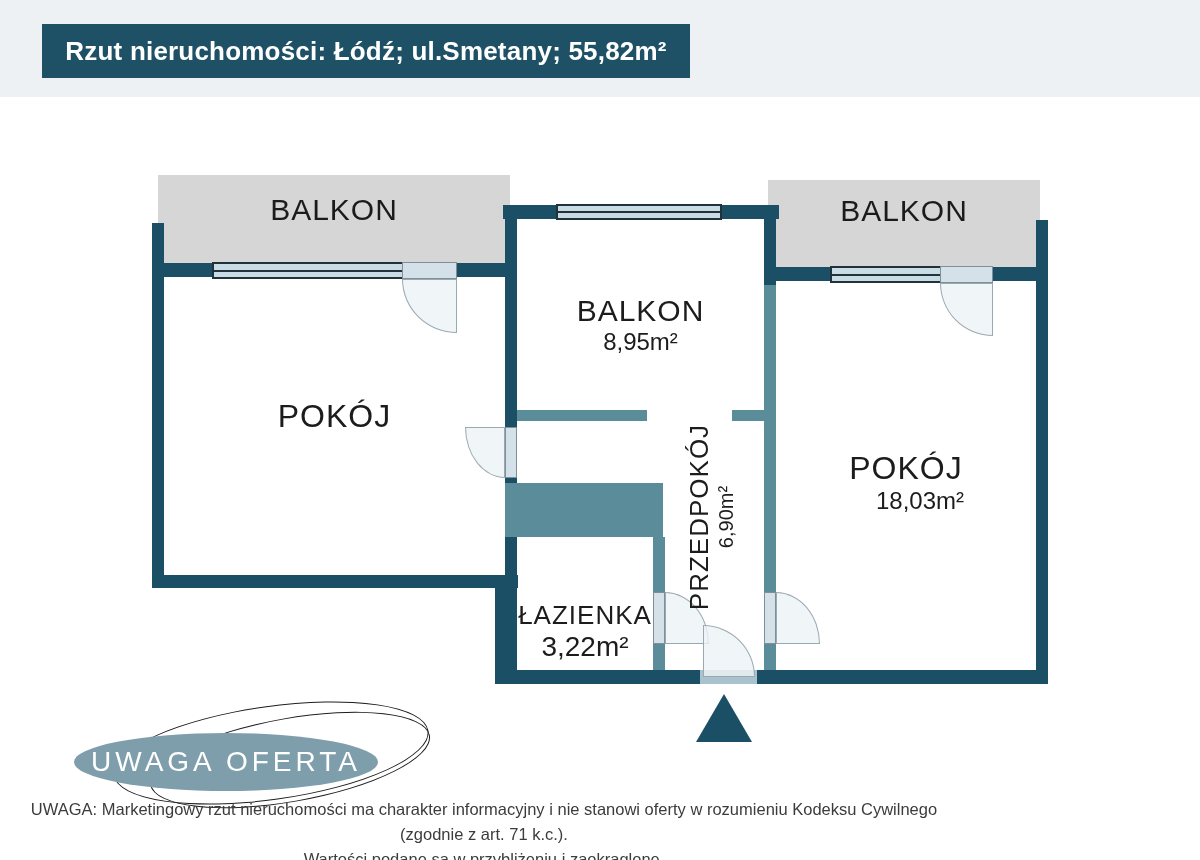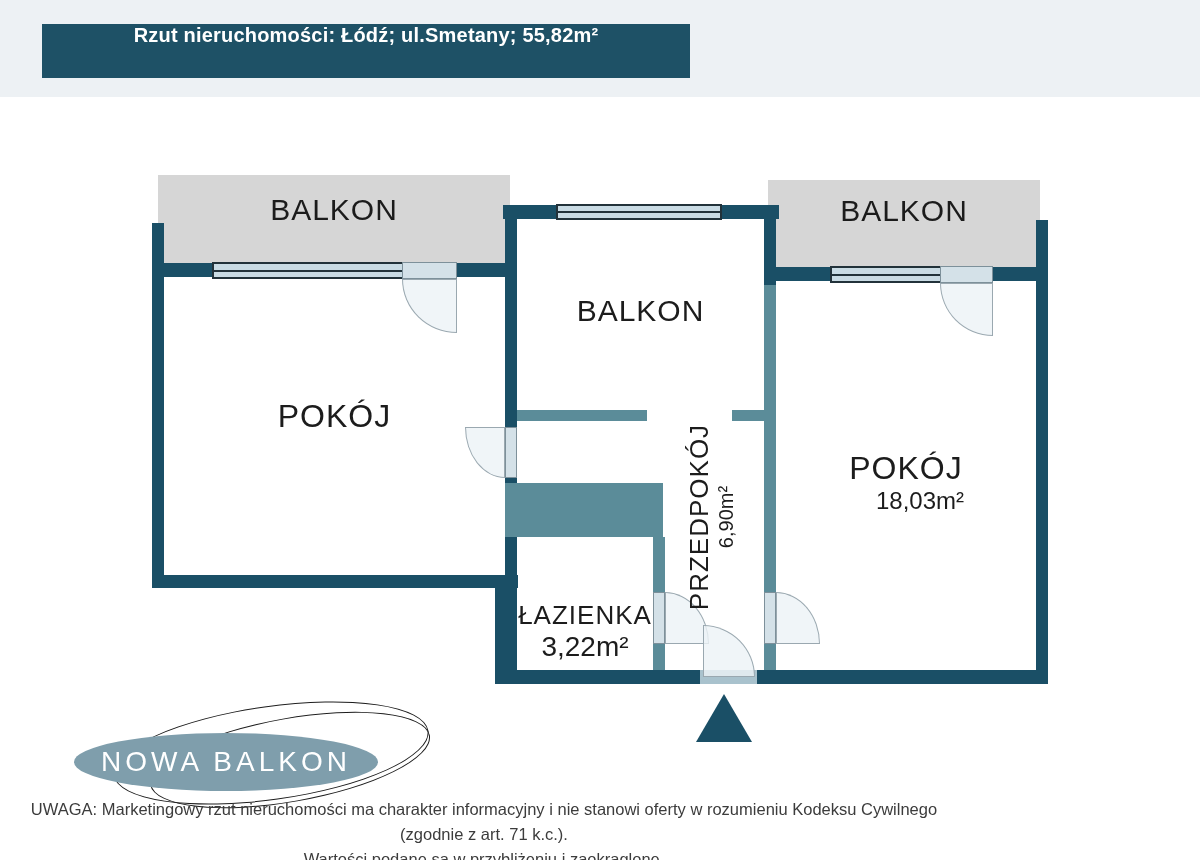--- a/index.html
+++ b/index.html
@@ -6,22 +6,22 @@
   body{
     width:1200px;height:860px;position:relative;overflow:hidden;
     background:#ffffff;
     font-family:"Liberation Sans", sans-serif;
   }
   .abs{position:absolute;box-sizing:border-box;}
   
   .header-band{left:0;top:0;width:1200px;height:97px;background:#edf1f4;}
   .title-box{
     left:42px;top:24px;width:648px;height:54px;background:#1e5166;
-    display:flex;align-items:flex-start;justify-content:center;
-    color:#ffffff;font-weight:bold;font-size:20px;letter-spacing:.2px;
+    display:flex;align-items:center;justify-content:center;
+    color:#ffffff;font-weight:bold;font-size:26px;letter-spacing:.2px;
   }
   
   .balcony{background:#d6d6d6;display:flex;justify-content:center;align-items:flex-start;}
   .balcony span{font-size:30px;color:#1b1b1b;letter-spacing:1px;}
   
   .wall{background:#1a4f66;}
   .partition{background:#5b8c99;}
   
   .window{background:#c9dbe4;border:2px solid #22323a;}
   .window .mullion{position:absolute;left:0;right:0;top:50%;height:2px;margin-top:-1px;background:#22323a;}
@@ -114,20 +114,21 @@
   <div class="abs" style="left:700px;top:670px;width:57px;height:14px;background:#a9c2cd;"></div>
   <div class="abs arc swing-tr" style="left:703px;top:625px;width:52px;height:52px;"></div>
   <div class="abs arrow-up" style="left:696px;top:694px;"></div>
 
   <div class="abs room-label" style="left:164px;top:398px;width:341px;">
     <span class="nm" style="font-size:32px;">POKÓJ</span>
   </div>
 
   <div class="abs room-label" style="left:517px;top:294px;width:247px;">
     <span class="nm" style="font-size:30px;">BALKON</span>
+    <span class="ar" style="font-size:24px;">8,95m²</span>
   </div>
 
   <div class="abs room-label" style="left:776px;top:450px;width:260px;">
     <span class="nm" style="font-size:32px;">POKÓJ</span>
     <span class="ar" style="font-size:24px;margin-left:28px;">18,03m²</span>
   </div>
 
   <div class="abs room-label" style="left:500px;top:600px;width:170px;">
     <span class="nm" style="font-size:26px;">ŁAZIENKA</span>
     <span class="ar" style="font-size:28px;">3,22m²</span>
@@ -136,19 +137,19 @@
   <div class="abs room-label rot" style="left:601px;top:490px;width:220px;">
     <span class="nm" style="font-size:26px;">PRZEDPOKÓJ</span>
     <span class="ar" style="font-size:20px;">6,90m²</span>
   </div>
 
 </div>
 
 <div class="abs stamp-outline" style="left:112px;top:706px;width:318px;height:94px;transform:rotate(-8deg);"></div>
 <div class="abs stamp-outline" style="left:148px;top:718px;width:284px;height:84px;transform:rotate(-10deg);"></div>
 <div class="abs stamp-fill">
-  <span>NOWA BALKON</span>
+  <span>UWAGA OFERTA</span>
 </div>
 
 <div class="abs disclaimer">
   <div>UWAGA: Marketingowy rzut nieruchomości ma charakter informacyjny i nie stanowi oferty w rozumieniu Kodeksu Cywilnego (zgodnie z art. 71 k.c.).</div>
   <div>Wartości podane są w przybliżeniu i zaokrąglone.</div>
 </div>
 
 </body></html>

